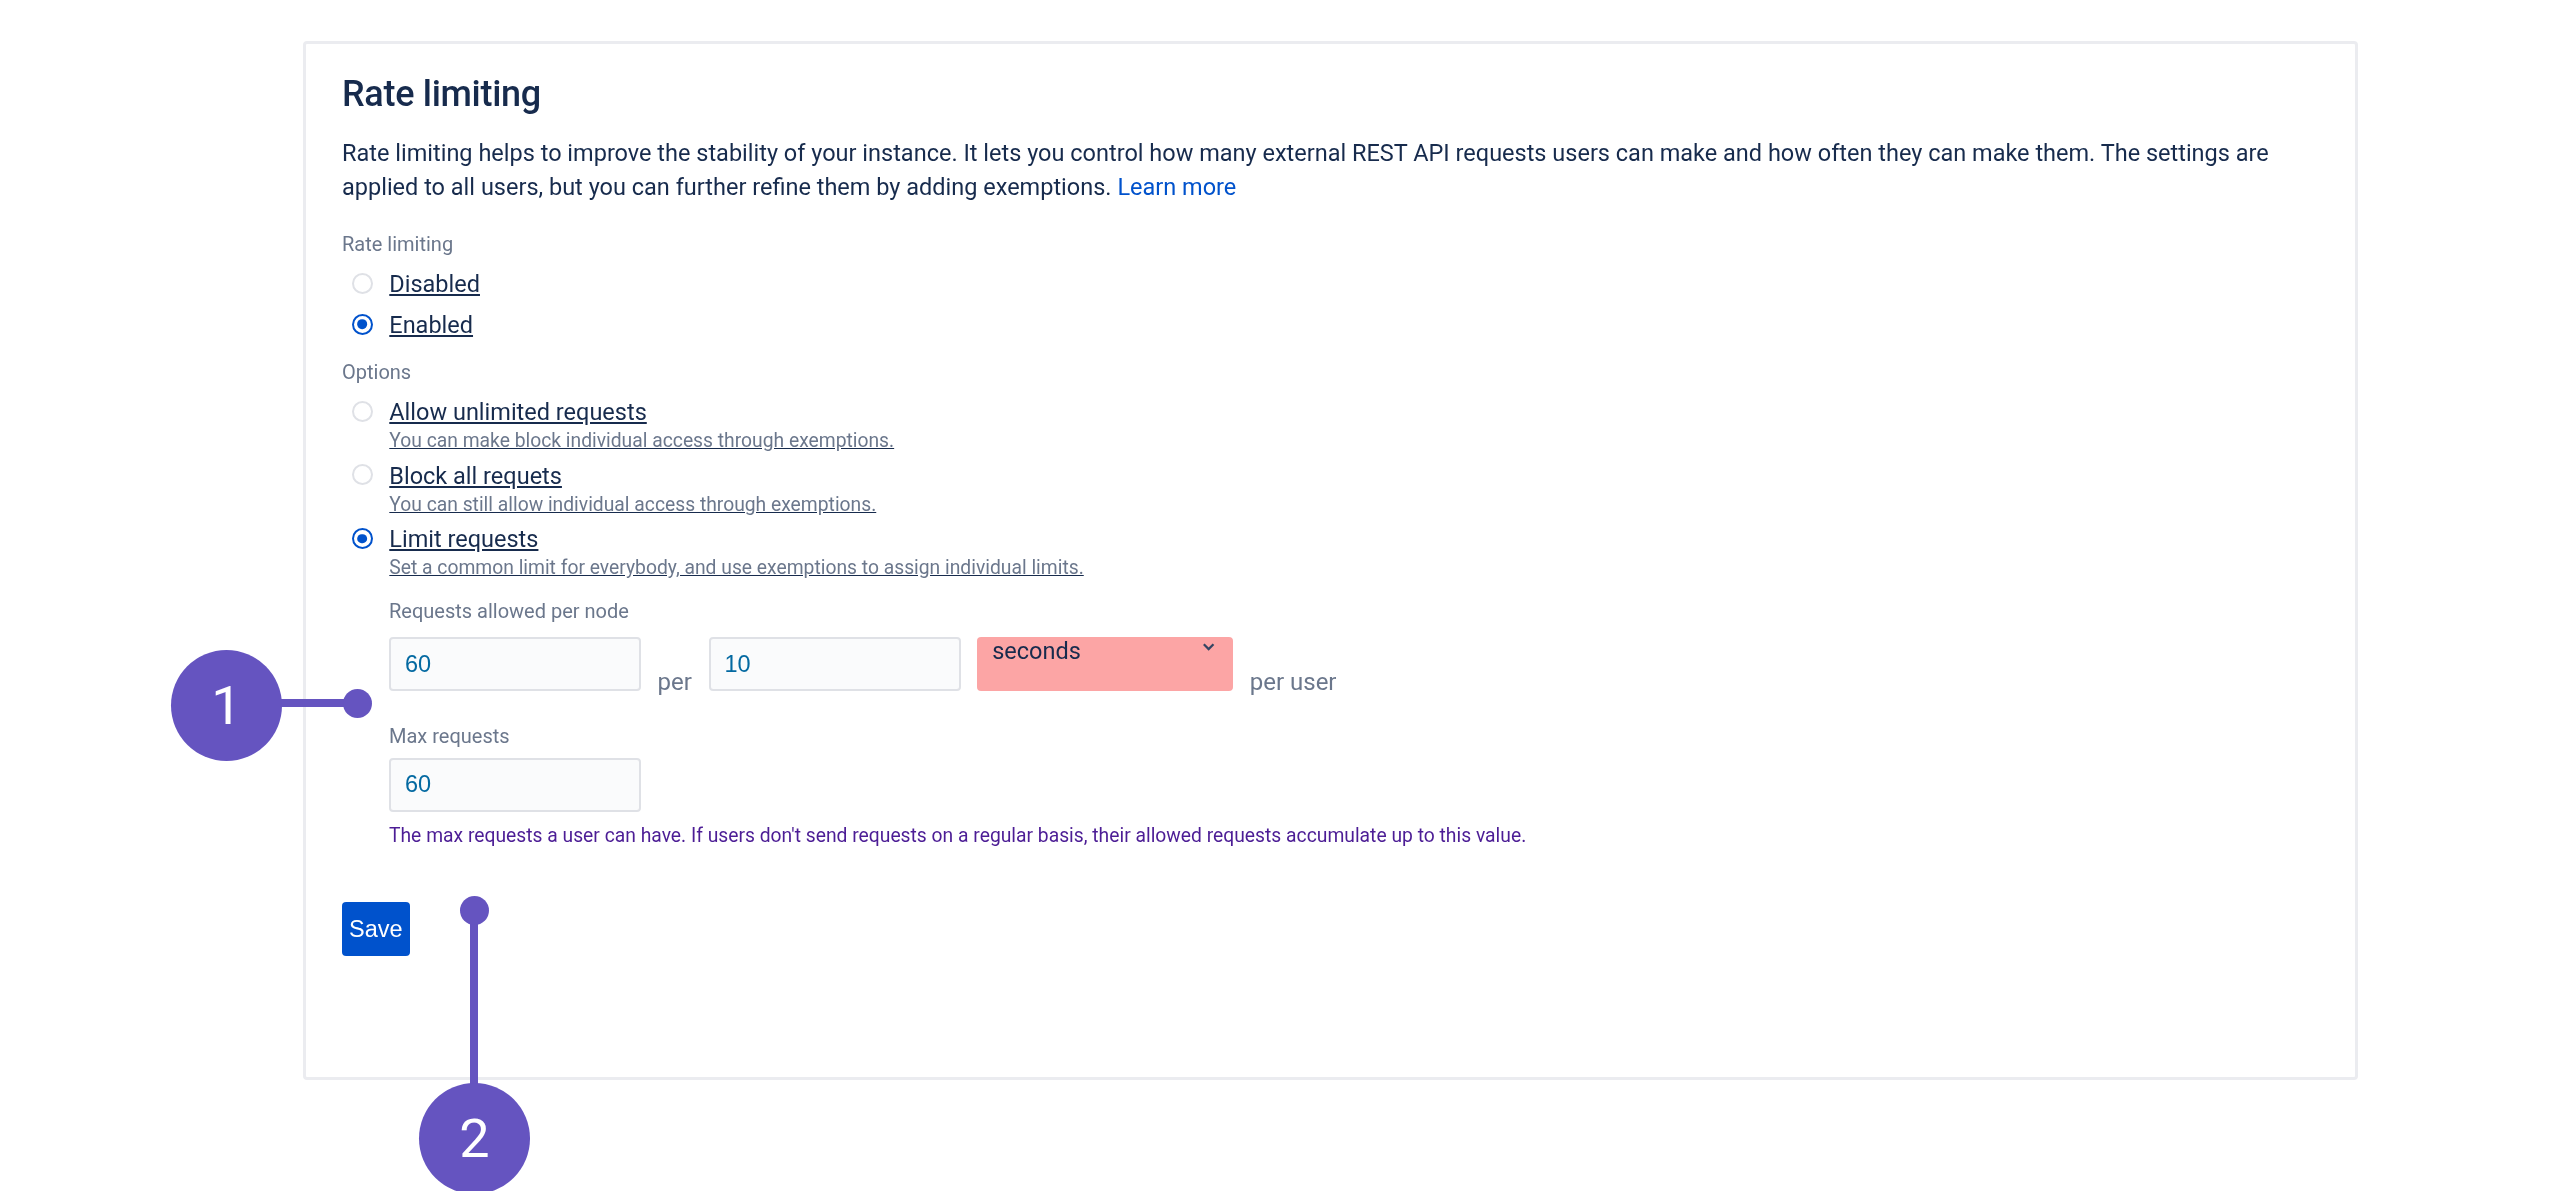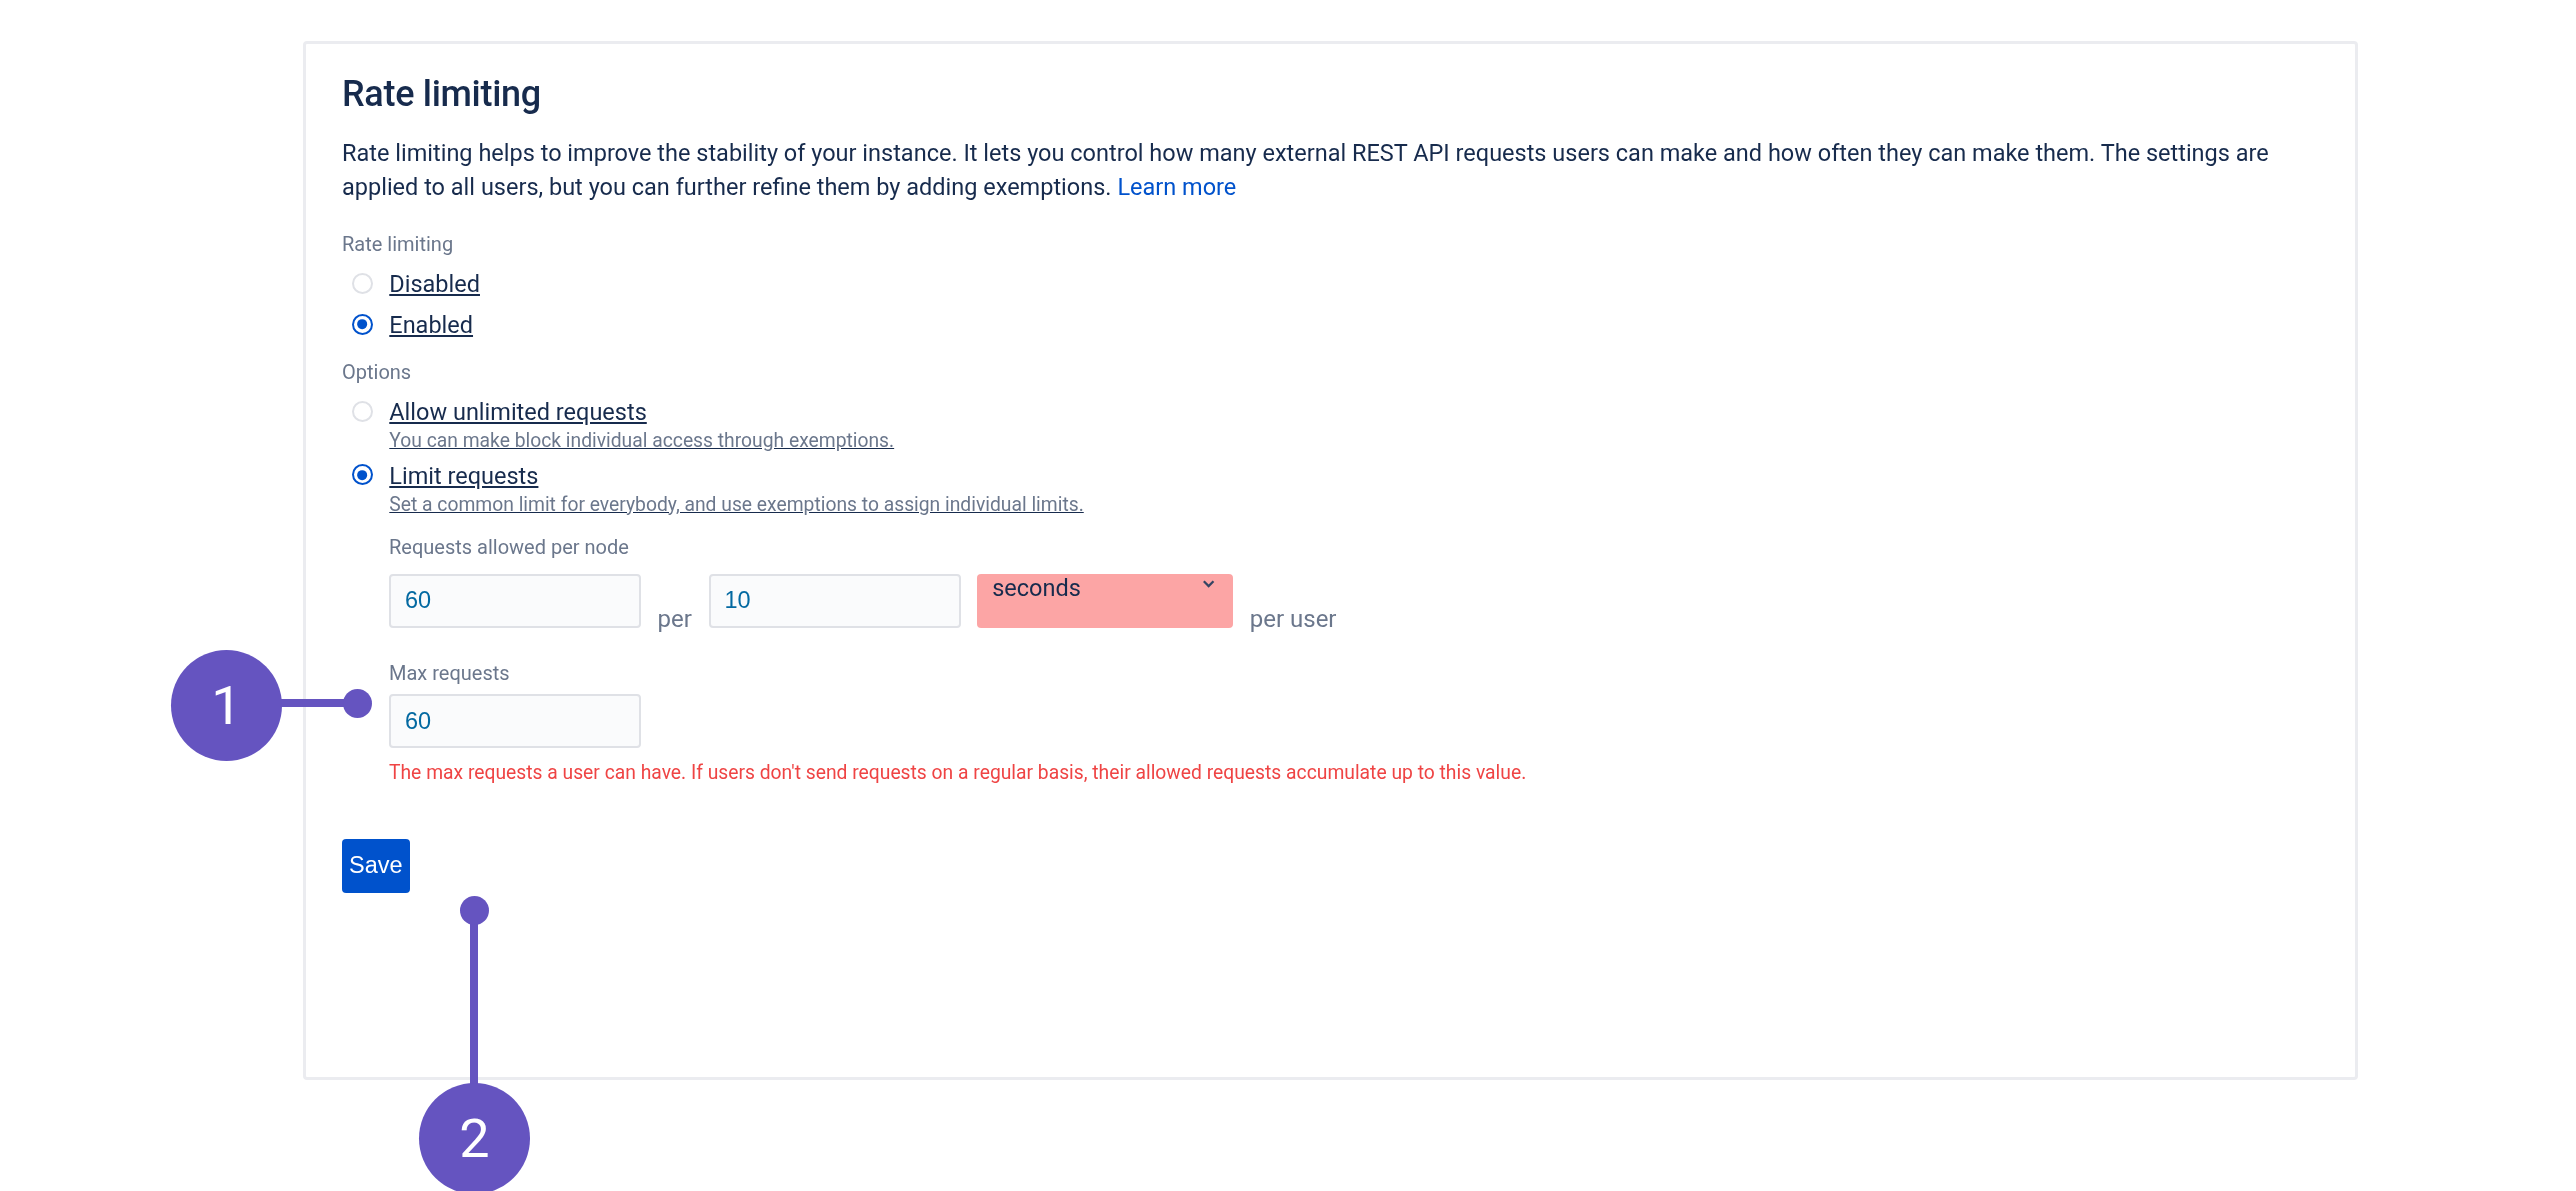--- a/index.html
+++ b/index.html
@@ -131,21 +131,21 @@
     }
     .chevron-down {
       width: 19.3px;
       height: 19.3px;
       fill: none;
       stroke: #344563;
       stroke-width: 2.8;
     }
     .field-help {
       font-size: 19.3px;
-      color: #ef4444;
+      color: #4c1d95;
       margin-top: 12.4px;
     }
     .save-btn {
       margin-top: 55px;
       display: inline-flex;
       align-items: center;
       justify-content: center;
       background: #0052CC;
       color: #fff;
       font-size: 23.5px;
@@ -247,20 +247,27 @@
     </div>
 
     <div class="section-label">Options</div>
 
     <div class="radio-group" style="margin-bottom:0;">
       <div class="radio-item with-help">
         <span class="radio"></span>
         <div class="radio-text-wrap">
           <span class="radio-label">Allow unlimited requests</span>
           <span class="radio-help">You can make block individual access through exemptions.</span>
+        </div>
+      </div>
+      <div class="radio-item with-help" style="margin-top:9.7px;">
+        <span class="radio"></span>
+        <div class="radio-text-wrap">
+          <span class="radio-label">Block all requets</span>
+          <span class="radio-help">You can still allow individual access through exemptions.</span>
         </div>
       </div>
       <div class="radio-item with-help" style="margin-top:9.7px;">
         <span class="radio selected"></span>
         <div class="radio-text-wrap">
           <span class="radio-label">Limit requests</span>
           <span class="radio-help">Set a common limit for everybody, and use exemptions to assign individual limits.</span>
         </div>
       </div>
     </div>

